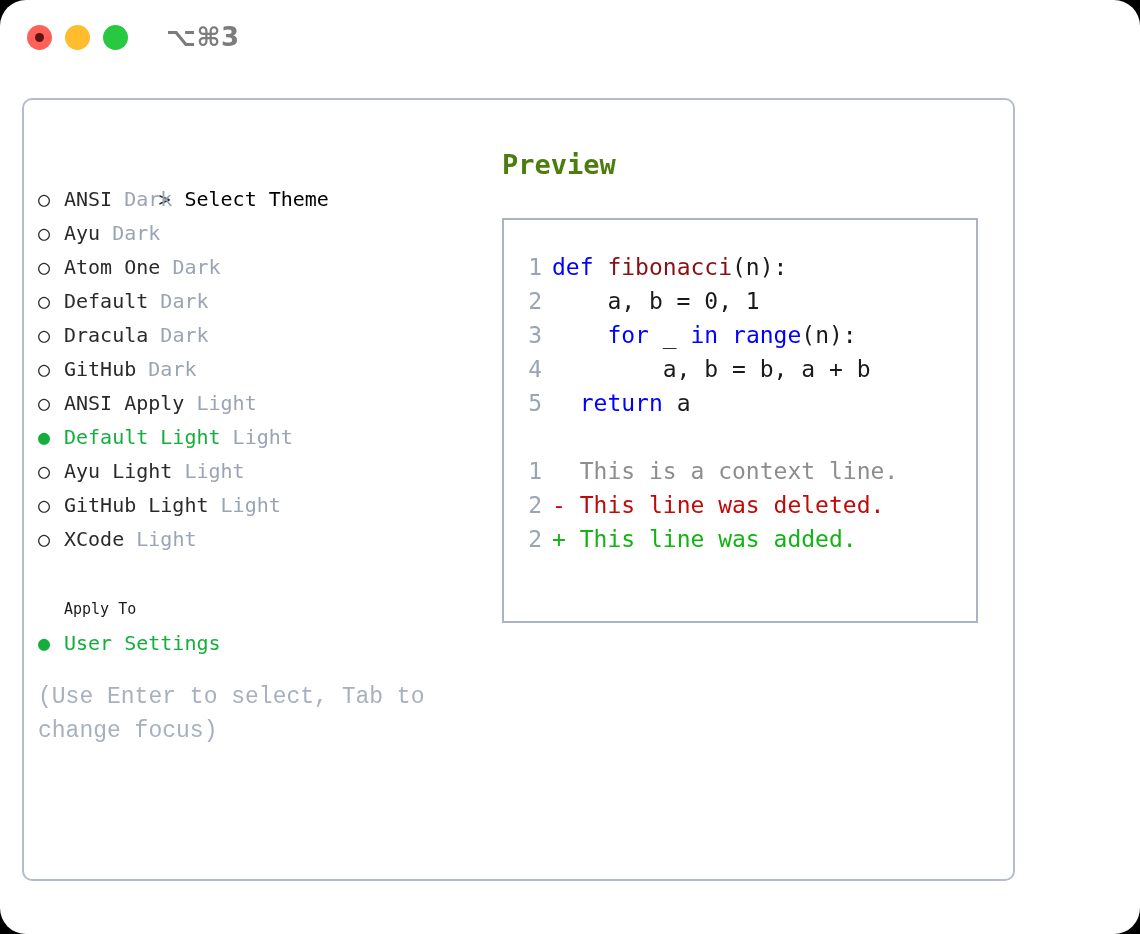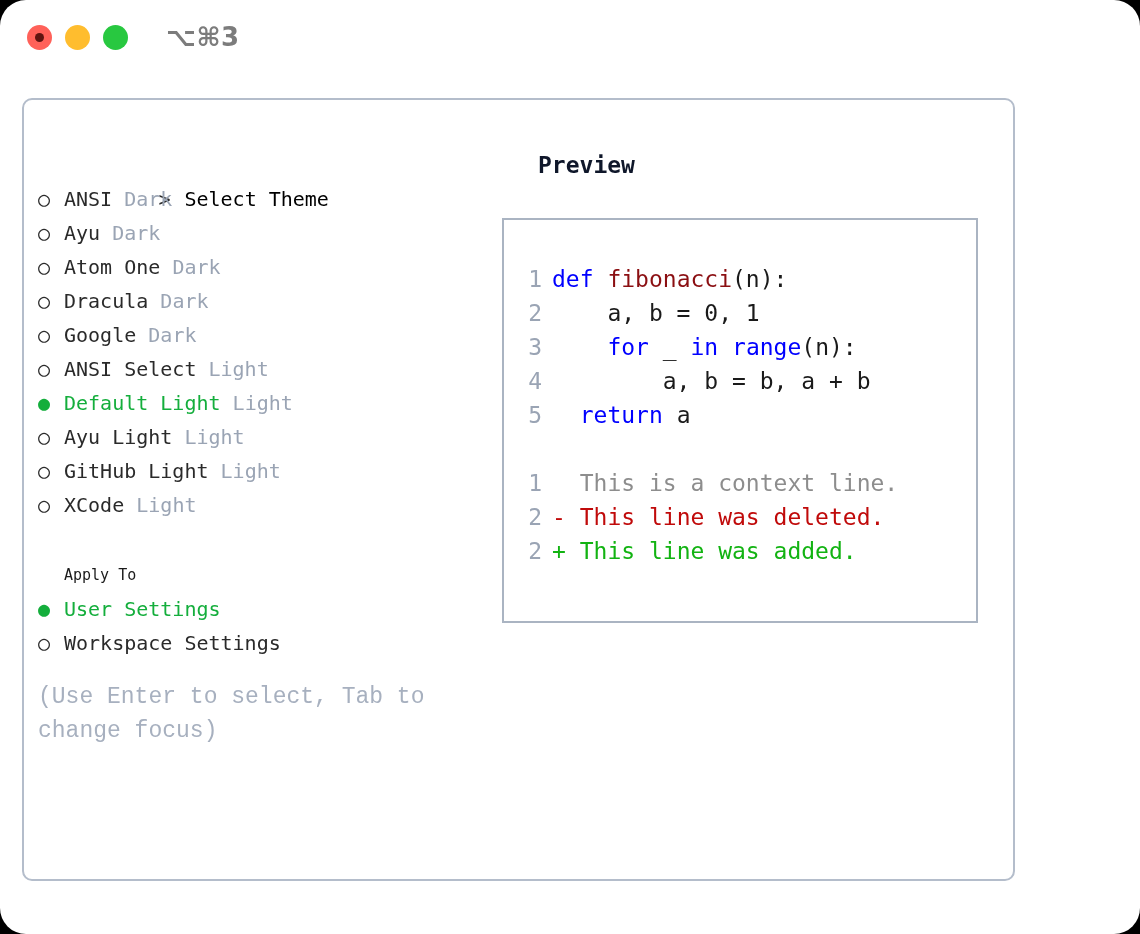--- a/index.html
+++ b/index.html
@@ -141,39 +141,38 @@
   }
 
   
   .right-col {
     position: absolute;
     left: 478px;
     top: 48px;
     width: 500px;
   }
   .preview-title {
-    font-size: 23px;
+    font-size: 27px;
     font-weight: 700;
-    color: #0f172a;
-    line-height: 34px;
-    margin-left: 36px;
+    color: #4d7c0f;
+    line-height: 34px;
   }
   .preview-box {
     margin-top: 36px;
     width: 476px;
     height: 405px;
     box-sizing: border-box;
     border: 2px solid #aab4c2;
     background: #ffffff;
     position: relative;
   }
   .code {
     position: absolute;
     left: 12px;
-    top: 42px;
+    top: 30px;
     font-size: 23px;
     line-height: 34px;
     white-space: pre;
   }
   .ln {
     display: inline-block;
     width: 26px;
     text-align: right;
     color: #9aa4b4;
     margin-right: 10px;
@@ -206,35 +205,35 @@
       <div class="left-col">
 
         <div class="row header">
           <span class="marker">&gt;</span><span>Select Theme</span>
         </div>
 
         <div id="theme-items">
             <div class="row"><span class="marker">○</span><span class="name">ANSI</span><span> </span><span class="cat">Dark</span></div>
             <div class="row"><span class="marker">○</span><span class="name">Ayu</span><span> </span><span class="cat">Dark</span></div>
             <div class="row"><span class="marker">○</span><span class="name">Atom One</span><span> </span><span class="cat">Dark</span></div>
+            <div class="row"><span class="marker">○</span><span class="name">Default</span><span> </span><span class="cat">Dark</span></div>
             <div class="row"><span class="marker">○</span><span class="name">Dracula</span><span> </span><span class="cat">Dark</span></div>
-            <div class="row"><span class="marker">○</span><span class="name">Google</span><span> </span><span class="cat">Dark</span></div>
-            <div class="row"><span class="marker">○</span><span class="name">ANSI Select</span><span> </span><span class="cat">Light</span></div>
+            <div class="row"><span class="marker">○</span><span class="name">GitHub</span><span> </span><span class="cat">Dark</span></div>
+            <div class="row"><span class="marker">○</span><span class="name">ANSI Apply</span><span> </span><span class="cat">Light</span></div>
             <div class="row selected"><span class="marker">●</span><span class="name">Default Light</span><span> </span><span class="cat">Light</span></div>
             <div class="row"><span class="marker">○</span><span class="name">Ayu Light</span><span> </span><span class="cat">Light</span></div>
             <div class="row"><span class="marker">○</span><span class="name">GitHub Light</span><span> </span><span class="cat">Light</span></div>
             <div class="row"><span class="marker">○</span><span class="name">XCode</span><span> </span><span class="cat">Light</span></div>
           </div>
 
         <div class="section-gap"></div>
 
         <div class="apply-title">Apply To</div>
         <div id="apply-items">
             <div class="row selected"><span class="marker">●</span><span class="name">User Settings</span></div>
-            <div class="row"><span class="marker">○</span><span class="name">Workspace Settings</span></div>
           </div>
 
         <div class="hint">(Use Enter to select, Tab to change focus)</div>
       </div>
 
       <div class="right-col">
         <div class="preview-title">Preview</div>
         <div class="preview-box">
           <div class="code" id="code-block"><div><span class="ln">1</span><span class="kw">def </span><span class="fn">fibonacci</span><span class="tx">(n):</span></div><div><span class="ln">2</span><span class="tx">    a, b = 0, 1</span></div><div><span class="ln">3</span><span class="tx">    </span><span class="kw">for</span><span class="tx"> _ </span><span class="kw">in</span><span class="tx"> </span><span class="kw">range</span><span class="tx">(n):</span></div><div><span class="ln">4</span><span class="tx">        a, b = b, a + b</span></div><div><span class="ln">5</span><span class="tx">  </span><span class="kw">return</span><span class="tx"> a</span></div><div class="diff-gap"></div><div><span class="ln">1</span><span class="ctx"> </span><span class="ctx"> This is a context line.</span></div><div><span class="ln">2</span><span class="del">-</span><span class="del"> This line was deleted.</span></div><div><span class="ln">2</span><span class="add">+</span><span class="add"> This line was added.</span></div></div>
         </div>

